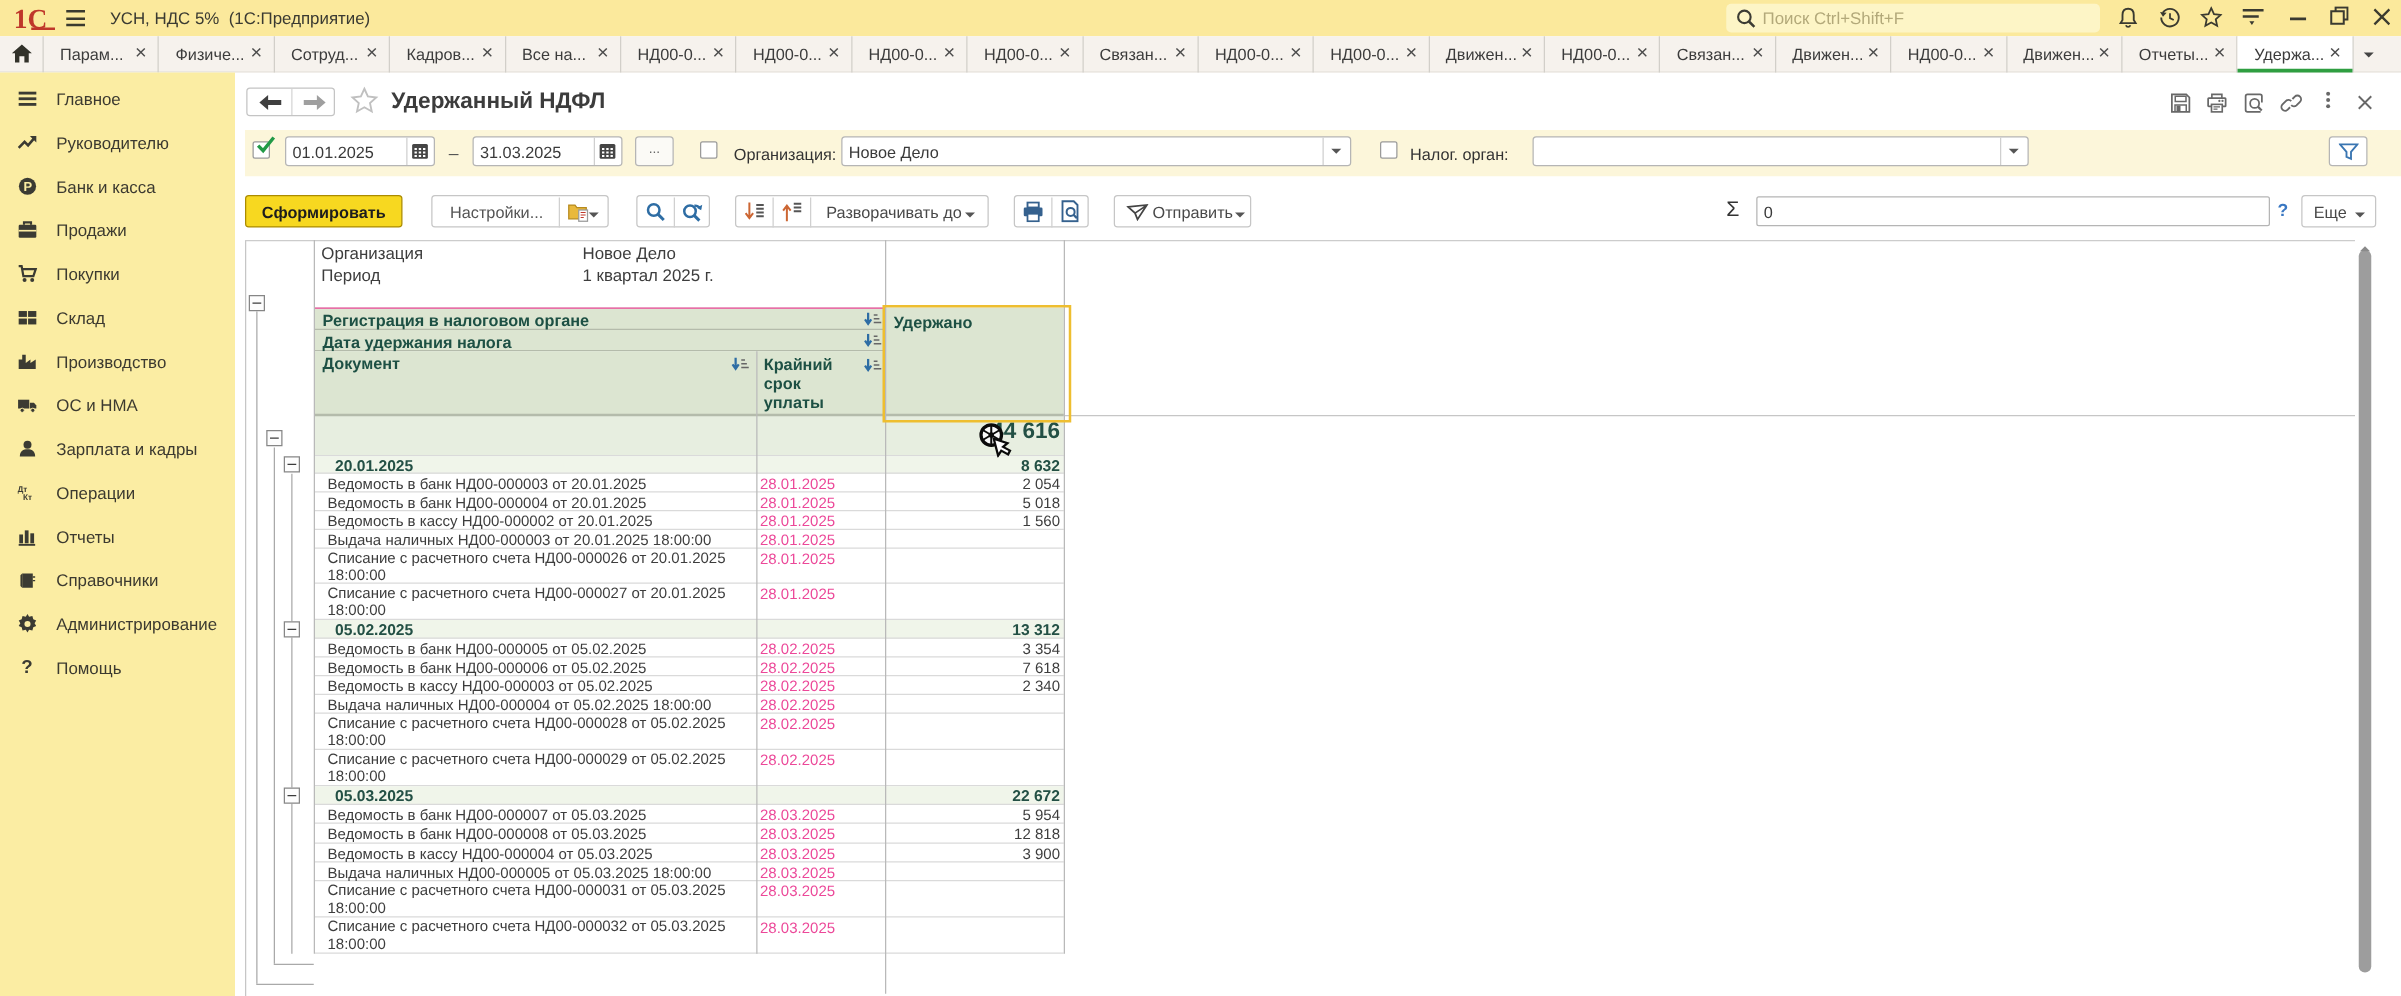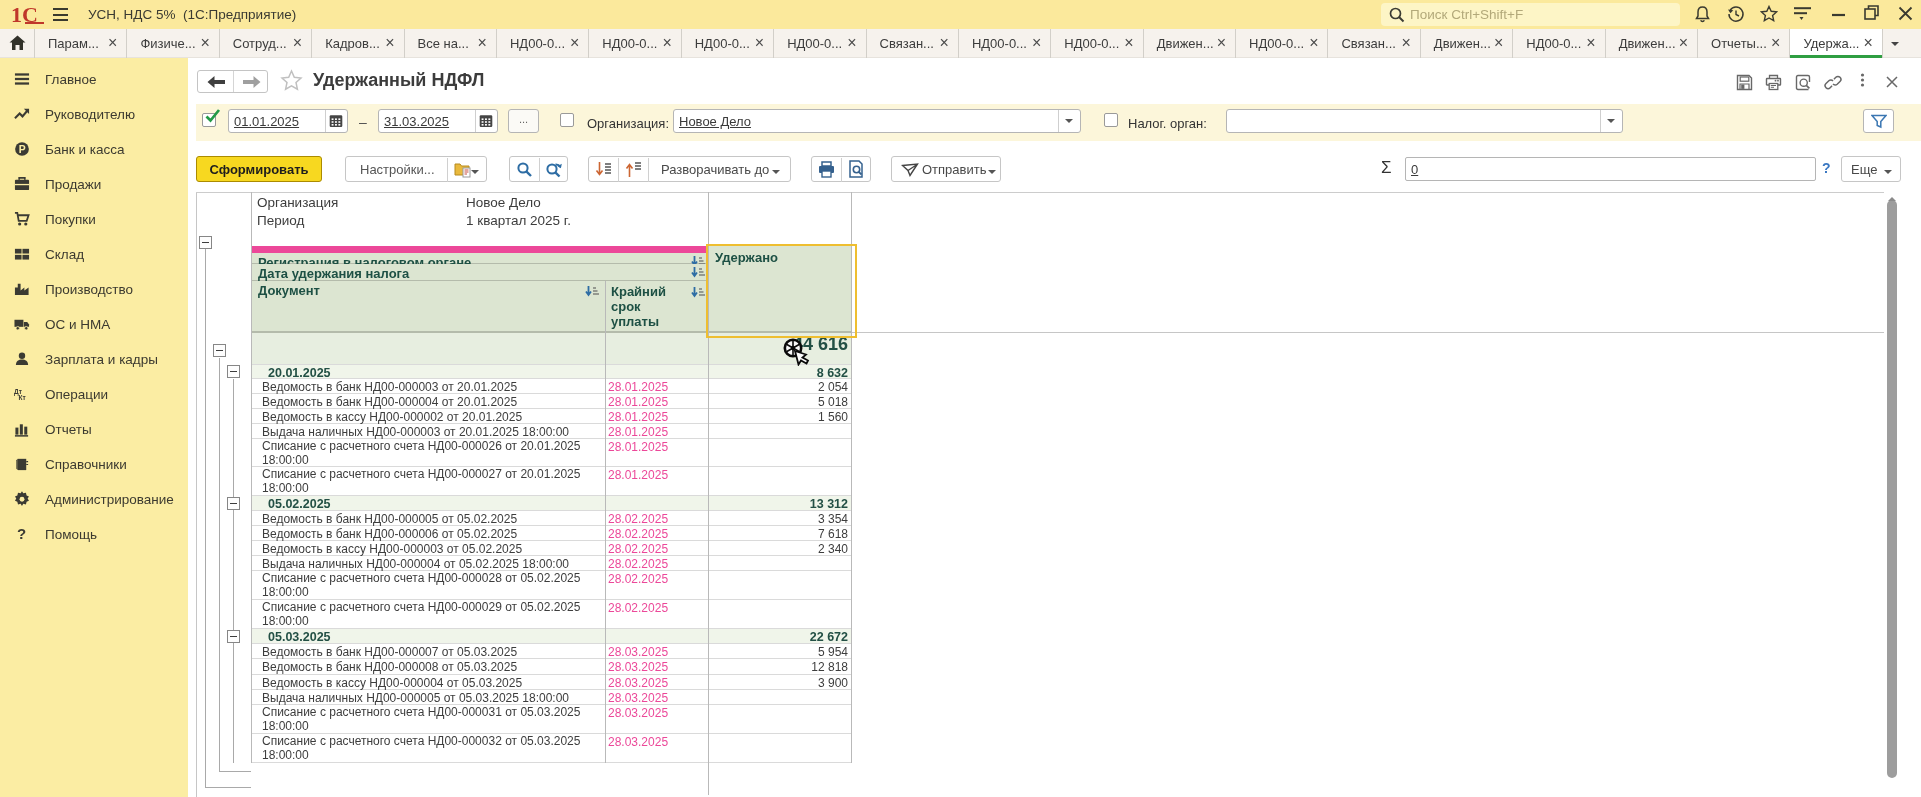--- a/index.html
+++ b/index.html
@@ -31,21 +31,21 @@
   .sb-item .ico{position:absolute;left:14px;top:2px;width:16px;height:16px;}
   
   .navgrp{left:197px;top:70px;width:71px;height:23px;background:#fff;border:1px solid #c4c4c4;border-radius:3px;box-sizing:border-box;}
   .navgrp .sep{position:absolute;left:35px;top:0;width:1px;height:21px;background:#d5d5d5;}
   .rtitle{left:313px;top:70px;font-size:18px;font-weight:bold;color:#3c3c3c;}
   .winico{top:74px;width:17px;height:17px;}
   
   .filterrow{left:196px;top:104px;width:1725px;height:37px;background:#fcf6da;}
   .cbx{width:14px;height:14px;background:#fff;border:1px solid #9a9a9a;box-sizing:border-box;border-radius:2px;}
   .inp{background:#fff;border:1px solid #b5b5b5;border-radius:3px;box-sizing:border-box;height:24px;}
-  .inp .t{position:absolute;left:5px;top:4px;font-size:13px;color:#3a3a3a;text-decoration:underline;}
+  .inp .t{position:absolute;left:5px;top:4px;font-size:13px;color:#3a3a3a;}
   .flbl{font-size:13px;color:#333;top:116px;}
   .calbtn{position:absolute;right:0;top:0;width:21px;height:22px;border-left:1px solid #cfcfcf;}
   .ddbtn{position:absolute;right:0;top:0;width:21px;height:22px;border-left:1px solid #cfcfcf;}
   .ddbtn:after{content:"";position:absolute;left:6px;top:9px;border:4px solid transparent;border-top-color:#555;}
   
   .btn{position:absolute;background:#fff;border:1px solid #c6c6c6;border-radius:3px;box-sizing:border-box;height:26px;top:156px;font-size:13px;color:#494949;}
   .btn .sep{position:absolute;top:0px;width:1px;height:24px;background:#d0d0d0;}
   .genbtn{left:196px;top:156px;width:126px;height:26px;background:#f7d820;border:1px solid #ab8b00;border-radius:3px;box-sizing:border-box;
           font-size:13px;font-weight:bold;color:#1d1d1d;text-align:center;line-height:25px;}
   .carr{display:inline-block;width:0;height:0;border:4px solid transparent;border-top-color:#555;vertical-align:middle;margin-left:5px;margin-top:3px;}
@@ -505,21 +505,21 @@
 
 <div class="abs vline" style="left:196px;top:192px;height:605px;background:#c6c6c6"></div>
 <div class="abs hline" style="left:196px;top:192px;width:1688px;background:#cccccc"></div>
 <div class="abs hline" style="left:851px;top:332px;width:1033px;background:#c6c6c6"></div>
 
 <div class="abs" style="left:257px;top:195px;font-size:13.5px;color:#3d3d3d">Организация</div>
 <div class="abs" style="left:466px;top:195px;font-size:13.5px;color:#3d3d3d">Новое Дело</div>
 <div class="abs" style="left:257px;top:213px;font-size:13.5px;color:#3d3d3d">Период</div>
 <div class="abs" style="left:466px;top:213px;font-size:13.5px;color:#3d3d3d">1 квартал 2025 г.</div>
 
-<div class="abs ghdr" style="left:252px;top:246px;width:456px;height:18px;border-top:7px solid #ec4899">
+<div class="abs ghdr" style="left:252px;top:246px;width:456px;height:18px;border-top:1px solid #ec4899">
     <span class="t">Регистрация в налоговом органе</span>
   <svg class="sorti" style="right:2px;top:3px" viewBox="0 0 15 12">
       <path d="M3.5 0 L3.5 8 M1 5.5 L3.5 9 L6 5.5" stroke="#2e6da4" stroke-width="1.8" fill="none"></path>
       <g stroke="#666" stroke-width="1.2">
         <line x1="8" y1="2" x2="11" y2="2"></line>
         <line x1="8" y1="5" x2="12.5" y2="5"></line>
         <line x1="8" y1="8" x2="14" y2="8"></line>
       </g>
     </svg>
   </div>

